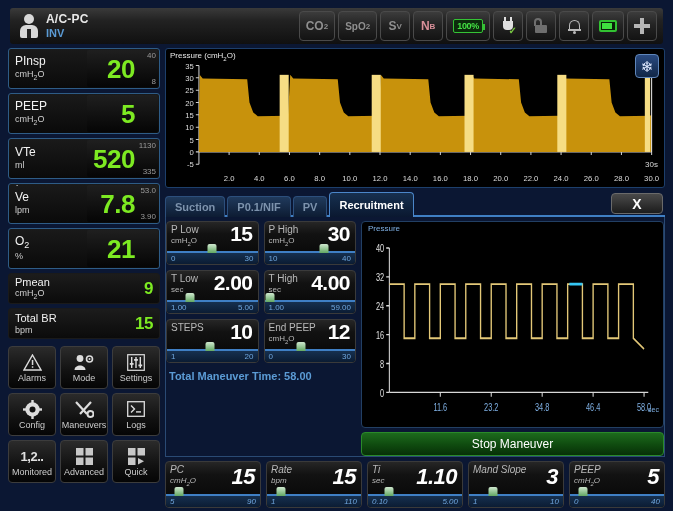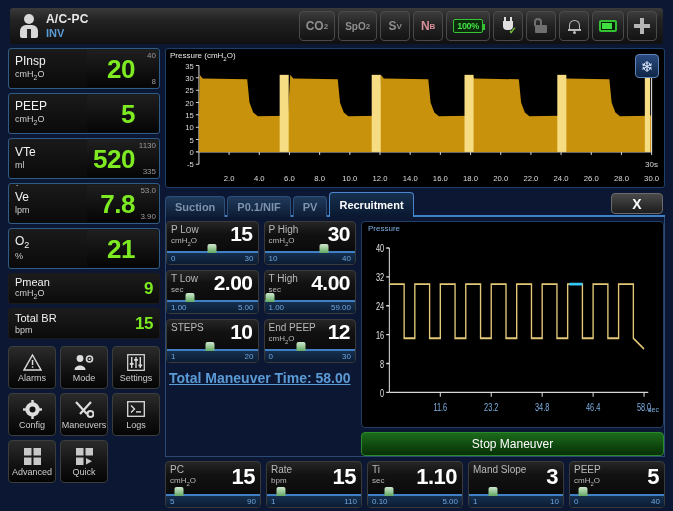--- a/index.html
+++ b/index.html
@@ -204,39 +204,39 @@
     position:absolute; bottom:9px; width:9px; height:11px;
     background:linear-gradient(180deg,#cfe8cf,#4a9a4a);
     border-radius:2px 2px 1px 1px; transform:translateX(-50%);
   }
   .ctrl .crange{
     position:absolute; left:0; right:0; bottom:0; height:11px;
     background:linear-gradient(180deg,#16304f,#0b1c33);
     display:flex; align-items:center; justify-content:space-between;
     padding:0 4px; color:#6fa6dd; font-size:8px;
   }
-  .maneuver-time{ color:#5b9bd5; font-size:14px; font-weight:bold; padding:7px 2px 0 3px;text-decoration:underline; }
+  .maneuver-time{ color:#5b9bd5; font-size:11px; font-weight:bold; padding:7px 2px 0 3px; }
 
   .recruit-right{ flex:1; display:flex; flex-direction:column; }
   .rchart {
     flex:1; background:#000; border:1px solid #223f63; border-radius:4px;
     position:relative; overflow:hidden;
   }
   .rchart .rtitle{position:absolute; left:6px; top:2px; color:#7fb0e4; font-size:8px;}
   .rchart .rsec{position:absolute; right:4px; bottom:14px; color:#7fb0e4; font-size:7px;}
   .stop-btn {
     height:24px; margin-top:4px;
     background:linear-gradient(180deg,#1d6b1d 0%,#0f4a0f 55%,#073007 100%);
     border:1px solid #2a8a2a; border-radius:4px;
     color:#ffffff; font-size:12px;
     display:flex; align-items:center; justify-content:center;
   }
 
   
-  .bottomrow { display:flex; gap:5px; margin-top:4px; height:47px; }
+  .bottomrow { display:flex; gap:5px; margin-top:4px; height:47px;font-style:italic; }
   .bottomrow .ctrl { flex:1; height:47px; }
   .bottomrow .ctrl .cval{ font-size:22px; top:2px; }
 </style>
 </head>
 <body>
 
 <div id="root">
 
   <div class="topbar">
     <div class="patient-block">
@@ -437,20 +437,26 @@
         </div>
         <div class="gbtn">
           <div class="gico">
             <svg width="18" height="16" viewBox="0 0 18 16">
                 <rect x="0.7" y="0.7" width="16.6" height="14.6" fill="none" stroke="#dcdcdc" stroke-width="1.3"></rect>
                 <path d="M4 4.5 L7.5 8 L4 11.5" fill="none" stroke="#dcdcdc" stroke-width="1.4"></path>
                 <rect x="9" y="10.2" width="5" height="1.4" fill="#dcdcdc"></rect>
               </svg>
           </div>
           <div class="glabel">Logs</div>
+        </div>
+        <div class="gbtn">
+          <div class="gico">
+            <span style="font-size:13px;font-weight:bold;letter-spacing:-0.5px">1,2..</span>
+          </div>
+          <div class="glabel">Monitored</div>
         </div>
         <div class="gbtn">
           <div class="gico">
             <svg width="17" height="17" viewBox="0 0 17 17">
                 <rect x="0" y="0" width="7.5" height="7.5" fill="#c8c8c8"></rect>
                 <rect x="9.5" y="0" width="7.5" height="7.5" fill="#c8c8c8"></rect>
                 <rect x="0" y="9.5" width="7.5" height="7.5" fill="#c8c8c8"></rect>
                 <rect x="9.5" y="9.5" width="7.5" height="7.5" fill="#c8c8c8"></rect>
               </svg>
           </div>

